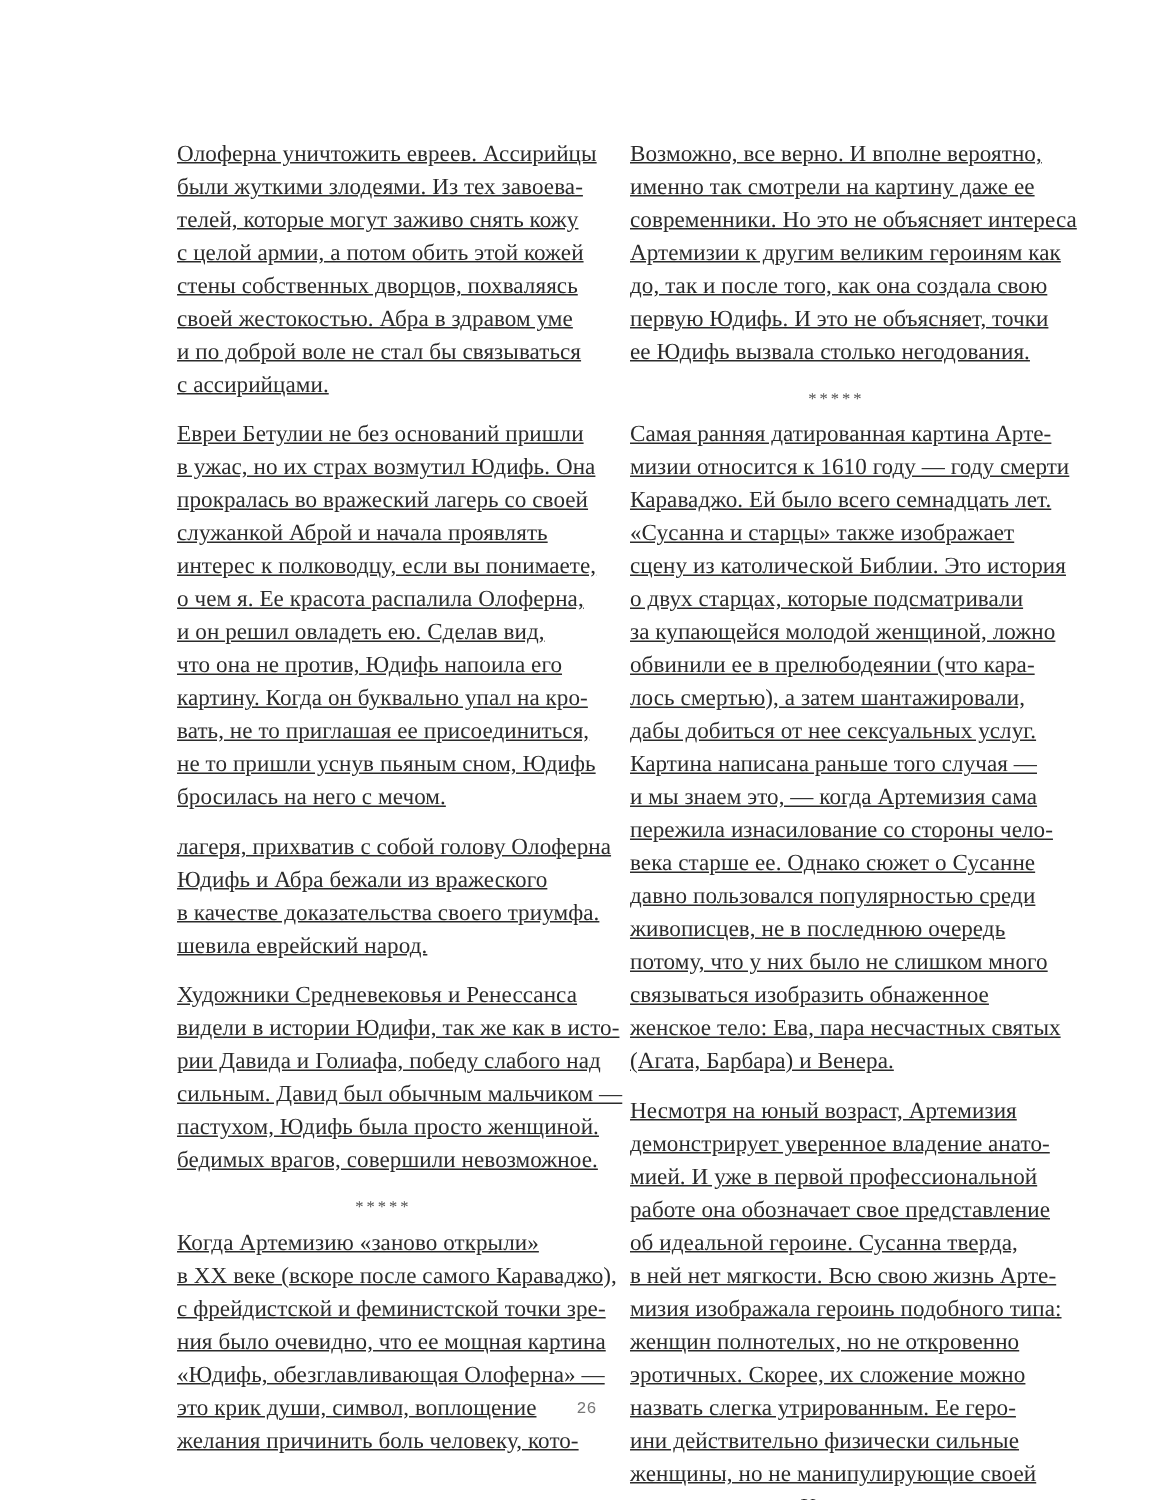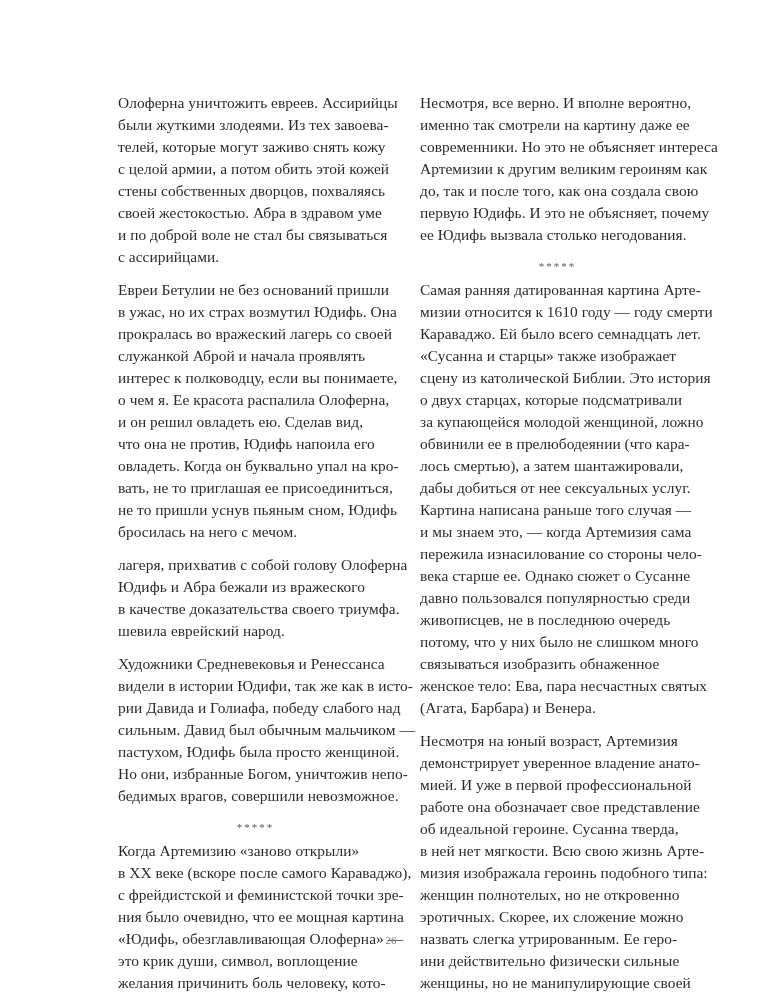--- a/index.html
+++ b/index.html
@@ -11,28 +11,28 @@
   }
   .col {
     position: absolute; top: 92px;
   }
   .col.left { left: 118px; width: 275px; }
   .col.right { left: 420px; width: 275px; }
   .line {
     font-size: 15.4px; line-height: 22px; height: 22px;
     white-space: nowrap; letter-spacing: 0.05px;
   }
-  .para { margin-bottom: 11px; }
+  .para { margin-bottom: 11px; text-decoration: underline; }
   .sep {
     text-align: center; font-size: 11px; letter-spacing: 2px;
     height: 22px; line-height: 18px; color: #555;
   }
   .pagenum {
     position: absolute; top: 934px; left: 0; width: 782px;
-    text-align: center; font-family: Liberation Serif, serif;
+    text-align: center; font-family: Liberation Mono, monospace;
     font-size: 11px; color: #777;
   }
 </style>
 </head>
 <body>
 
 <div class="col left" id="left-col">
     <div class="para">
       <div class="line">Олоферна уничтожить евреев. Ассирийцы</div>
       <div class="line">были жуткими злодеями. Из тех завоева-</div>
@@ -45,59 +45,58 @@
     </div>
     <div class="para">
       <div class="line">Евреи Бетулии не без оснований пришли</div>
       <div class="line">в ужас, но их страх возмутил Юдифь. Она</div>
       <div class="line">прокралась во вражеский лагерь со своей</div>
       <div class="line">служанкой Аброй и начала проявлять</div>
       <div class="line">интерес к полководцу, если вы понимаете,</div>
       <div class="line">о чем я. Ее красота распалила Олоферна,</div>
       <div class="line">и он решил овладеть ею. Сделав вид,</div>
       <div class="line">что она не против, Юдифь напоила его</div>
-      <div class="line">овладеть. Когда он буквально упал на кро-</div>
+      <div class="line">картину. Когда он буквально упал на кро-</div>
       <div class="line">вать, не то приглашая ее присоединиться,</div>
       <div class="line">не то пришли уснув пьяным сном, Юдифь</div>
       <div class="line">бросилась на него с мечом.</div>
     </div>
     <div class="para">
       <div class="line">лагеря, прихватив с собой голову Олоферна</div>
       <div class="line">Юдифь и Абра бежали из вражеского</div>
       <div class="line">в качестве доказательства своего триумфа.</div>
       <div class="line">шевила еврейский народ.</div>
     </div>
     <div class="para">
       <div class="line">Художники Средневековья и Ренессанса</div>
       <div class="line">видели в истории Юдифи, так же как в исто-</div>
       <div class="line">рии Давида и Голиафа, победу слабого над</div>
       <div class="line">сильным. Давид был обычным мальчиком —</div>
       <div class="line">пастухом, Юдифь была просто женщиной.</div>
-      <div class="line">Но они, избранные Богом, уничтожив непо-</div>
       <div class="line">бедимых врагов, совершили невозможное.</div>
     </div>
     <div class="sep">*****</div>
     <div class="para">
       <div class="line">Когда Артемизию «заново открыли»</div>
       <div class="line">в XX веке (вскоре после самого Караваджо),</div>
       <div class="line">с фрейдистской и феминистской точки зре-</div>
       <div class="line">ния было очевидно, что ее мощная картина</div>
       <div class="line">«Юдифь, обезглавливающая Олоферна» —</div>
       <div class="line">это крик души, символ, воплощение</div>
       <div class="line">желания причинить боль человеку, кото-</div>
     </div>
   </div>
 <div class="col right" id="right-col">
     <div class="para">
-      <div class="line">Несмотря, все верно. И вполне вероятно,</div>
+      <div class="line">Возможно, все верно. И вполне вероятно,</div>
       <div class="line">именно так смотрели на картину даже ее</div>
       <div class="line">современники. Но это не объясняет интереса</div>
       <div class="line">Артемизии к другим великим героиням как</div>
       <div class="line">до, так и после того, как она создала свою</div>
-      <div class="line">первую Юдифь. И это не объясняет, почему</div>
+      <div class="line">первую Юдифь. И это не объясняет, точки</div>
       <div class="line">ее Юдифь вызвала столько негодования.</div>
     </div>
     <div class="sep">*****</div>
     <div class="para">
       <div class="line">Самая ранняя датированная картина Арте-</div>
       <div class="line">мизии относится к 1610 году — году смерти</div>
       <div class="line">Караваджо. Ей было всего семнадцать лет.</div>
       <div class="line">«Сусанна и старцы» также изображает</div>
       <div class="line">сцену из католической Библии. Это история</div>
       <div class="line">о двух старцах, которые подсматривали</div>

